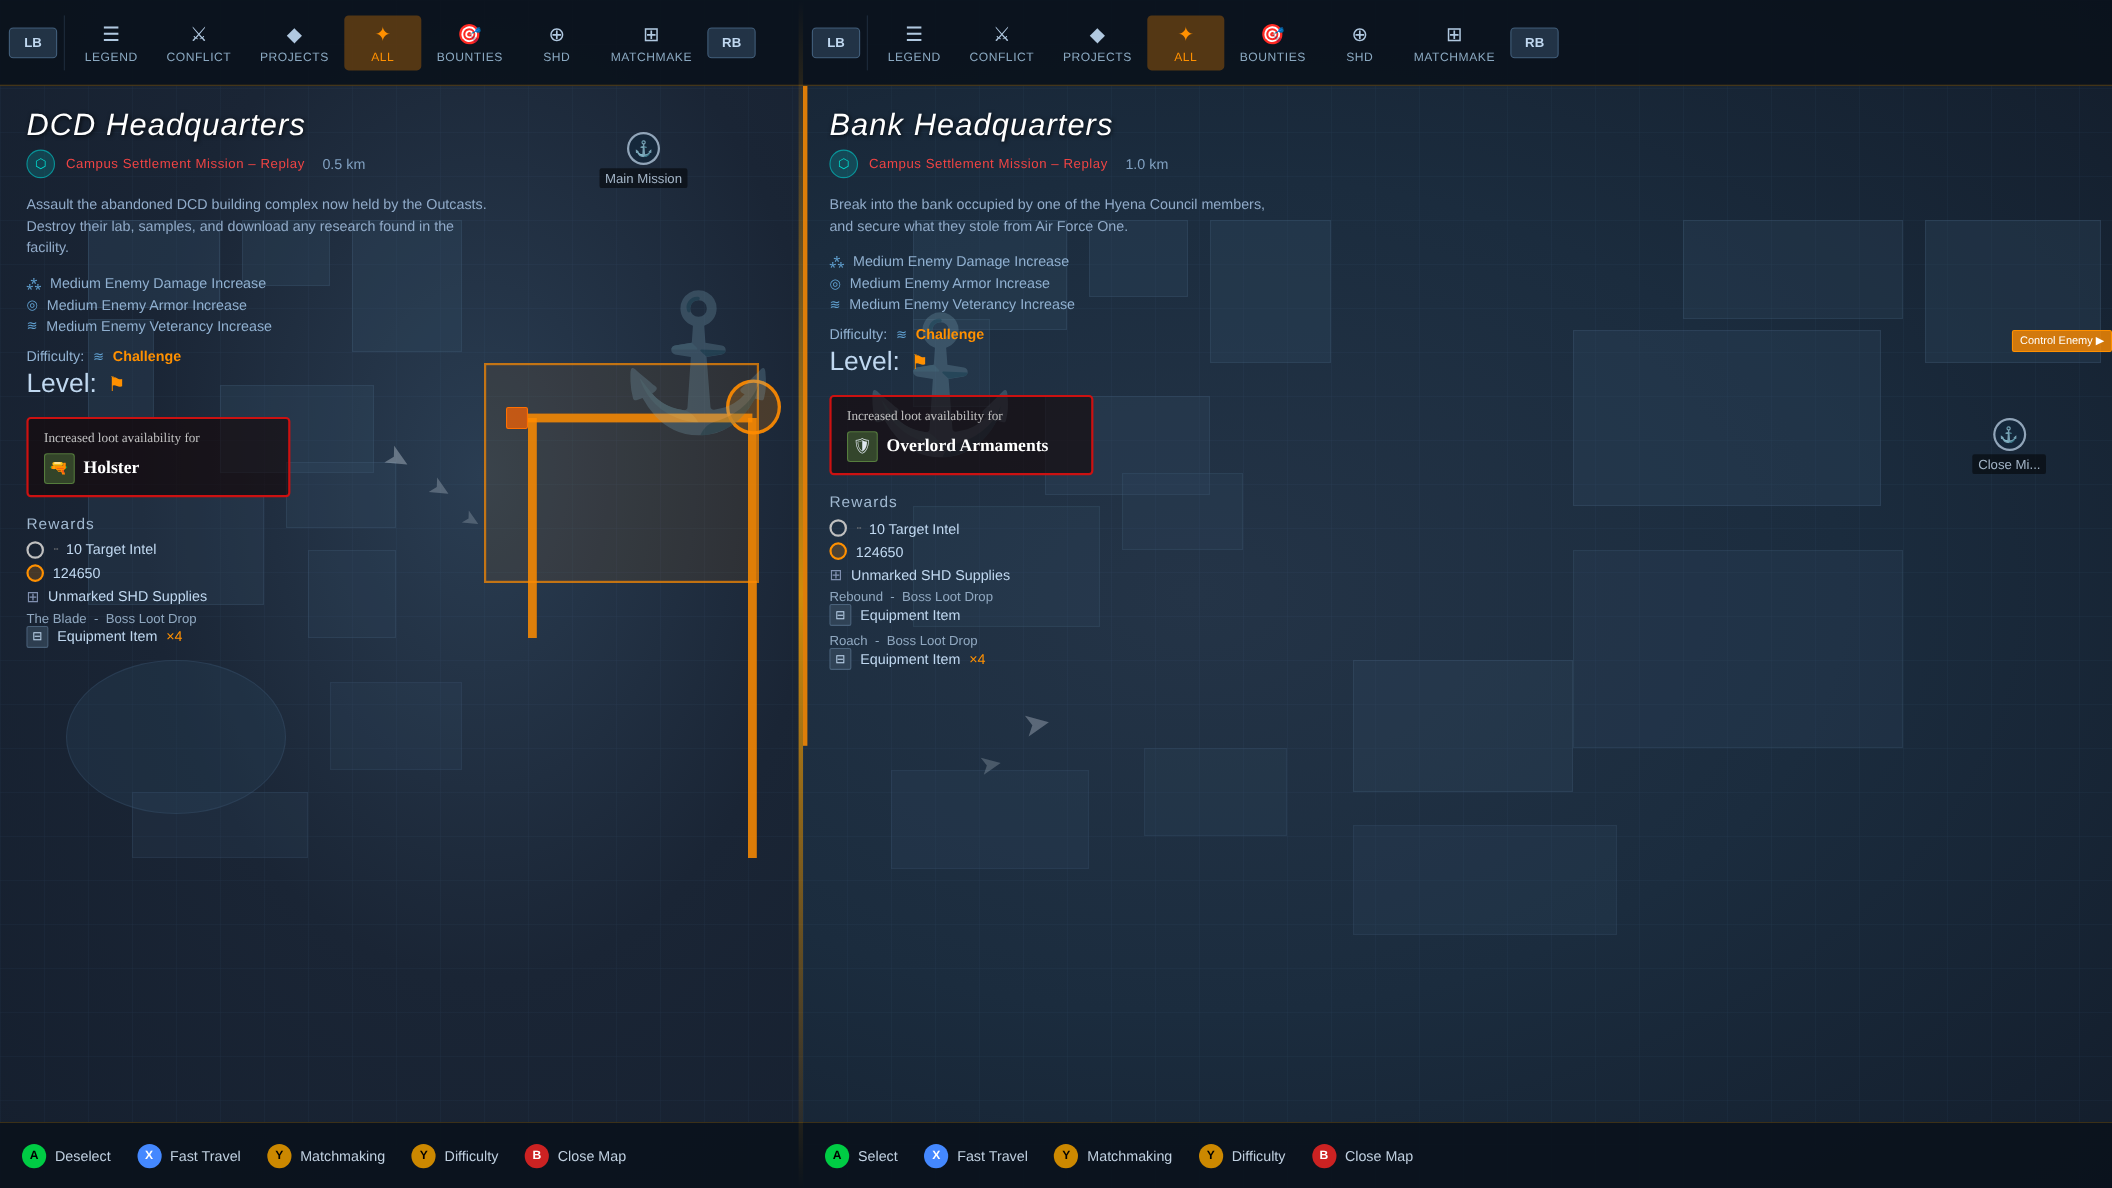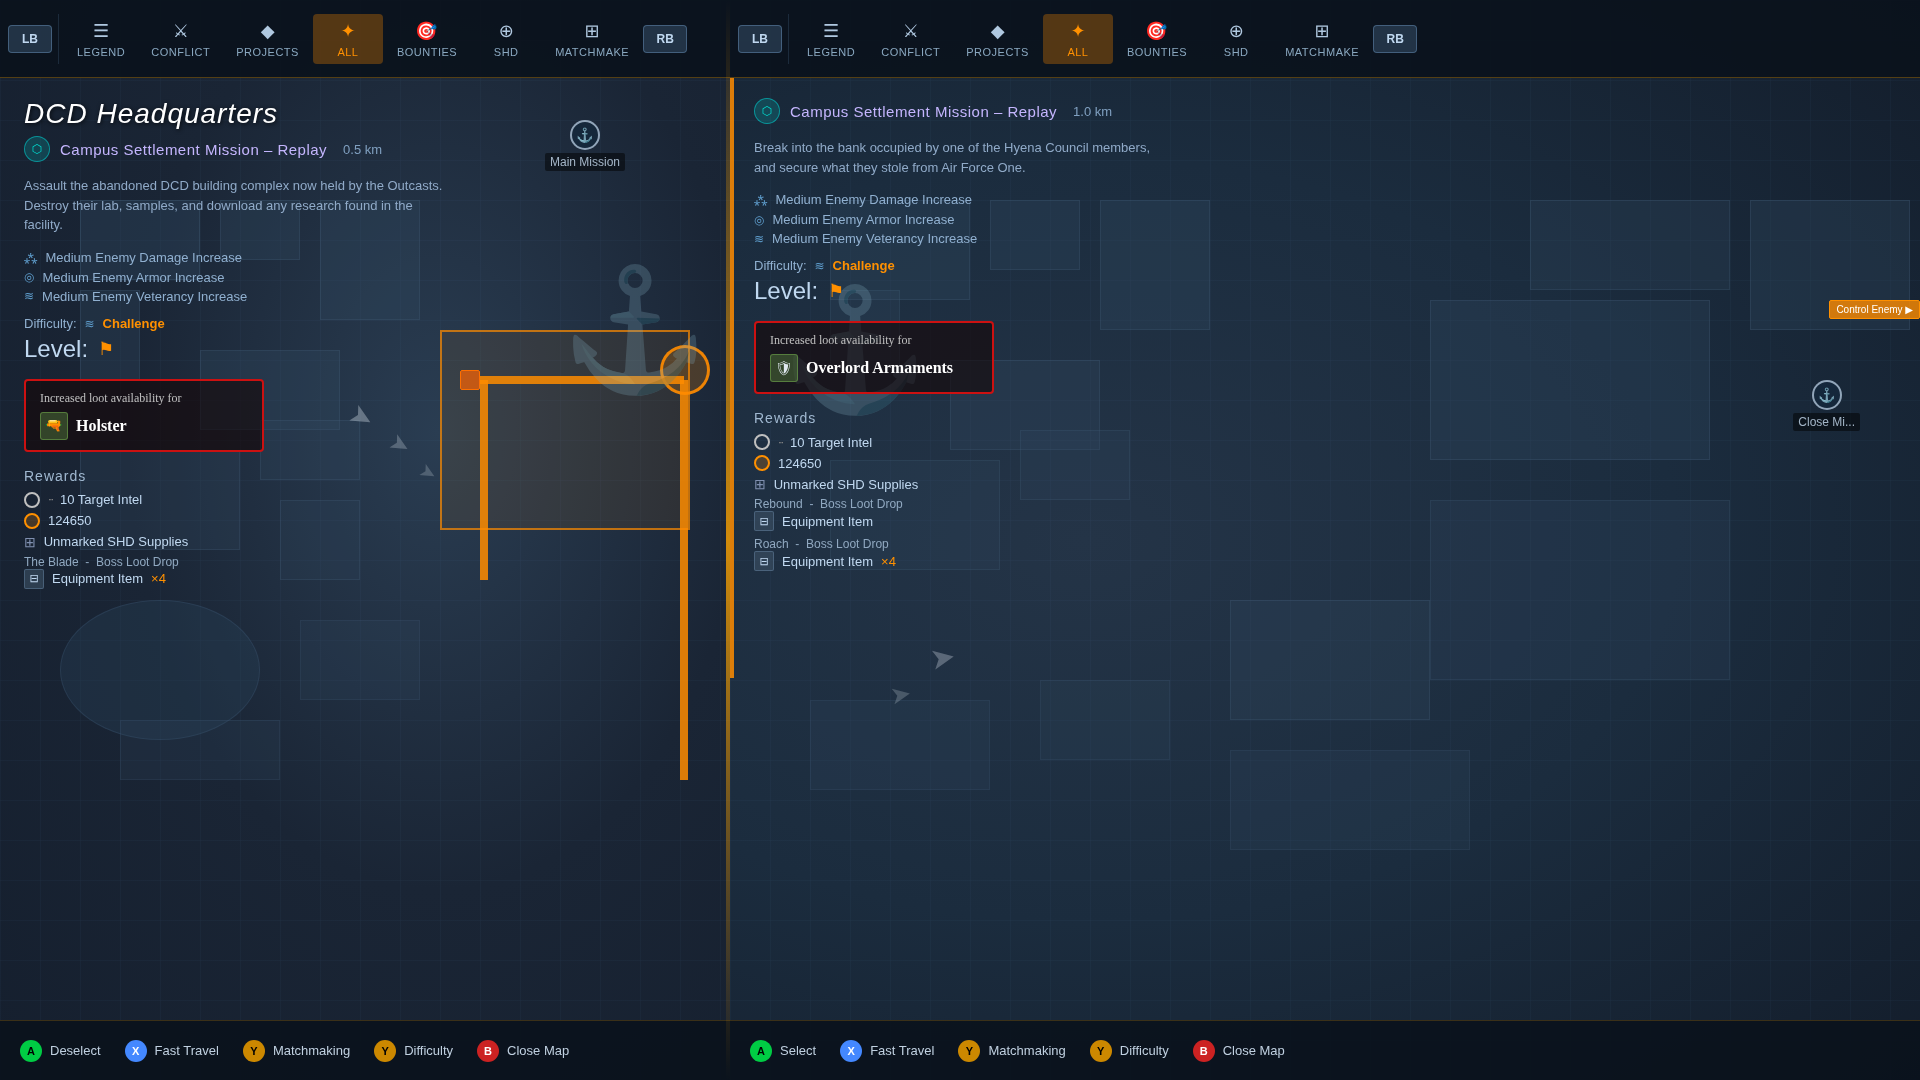--- a/index.html
+++ b/index.html
@@ -176,22 +176,22 @@
       border: 1px solid rgba(0, 200, 200, 0.6);
       border-radius: 50%;
       display: flex;
       align-items: center;
       justify-content: center;
       font-size: 12px;
       color: #00ddd0;
     }
 
     .mission-name {
-      font-size: 15px;
-      color: #c4b5fd;
+      font-size: 12px;
+      color: #ef4444;
       letter-spacing: 0.5px;
     }
 
     .mission-dist {
       font-size: 13px;
       color: #80a0c0;
       margin-left: 6px;
     }
 
     .mission-desc {
@@ -707,20 +707,21 @@
         <span class="label">SHD</span>
       </div>
       <div class="nav-btn">
         <span class="icon">⊞</span>
         <span class="label">Matchmake</span>
       </div>
       <div class="rb-btn">RB</div>
     </div>
 
     <div class="content-overlay">
+      <div class="location-title">Bank Headquarters</div>
 
       <div class="mission-type-row">
         <div class="mission-icon">⬡</div>
         <span class="mission-name">Campus Settlement Mission – Replay</span>
         <span class="mission-dist">1.0 km</span>
       </div>
 
       <div class="mission-desc">Break into the bank occupied by one of the Hyena Council members, and secure what they stole from Air Force One.</div>
 
       <div class="modifiers">

